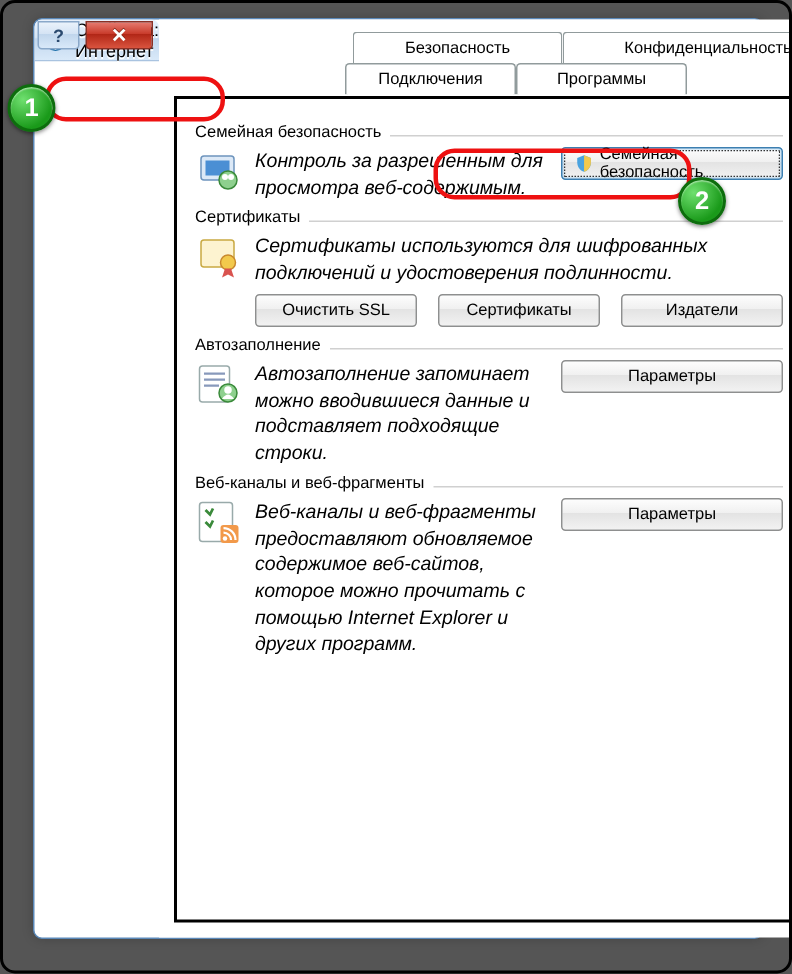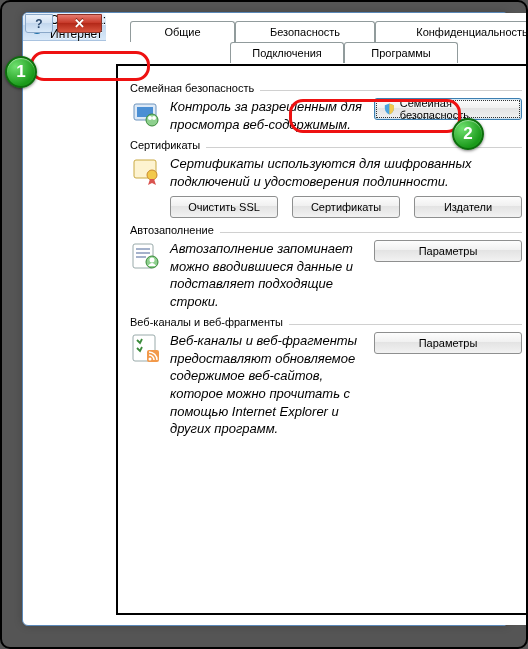--- a/index.html
+++ b/index.html
@@ -128,21 +128,20 @@
           <path d="M2 8h12M8 2c2 2 2 10 0 12M8 2c-2 2-2 10 0 12" stroke="#fff" stroke-width="0.8" fill="none"></path>
         </svg>
     </span>
     <span class="title-text">Свойства: Интернет</span>
     <div class="help-btn">?</div>
     <div class="close-btn">✕</div>
   </div>
 
   <div class="body">
     <div class="tabs">
-      <div class="tab row0" style="left:14px;width:105px">Общие</div>
       <div class="tab row0" style="left:119px;width:140px">Безопасность</div>
       <div class="tab row0" style="left:259px;width:194px">Конфиденциальность</div>
 
       <div class="tab row1" style="left:114px;width:114px">Подключения</div>
       <div class="tab row1" style="left:228px;width:114px">Программы</div>
     </div>
 
     <div class="pane">
 
       <div class="group-label"><span>Семейная безопасность</span></div>

